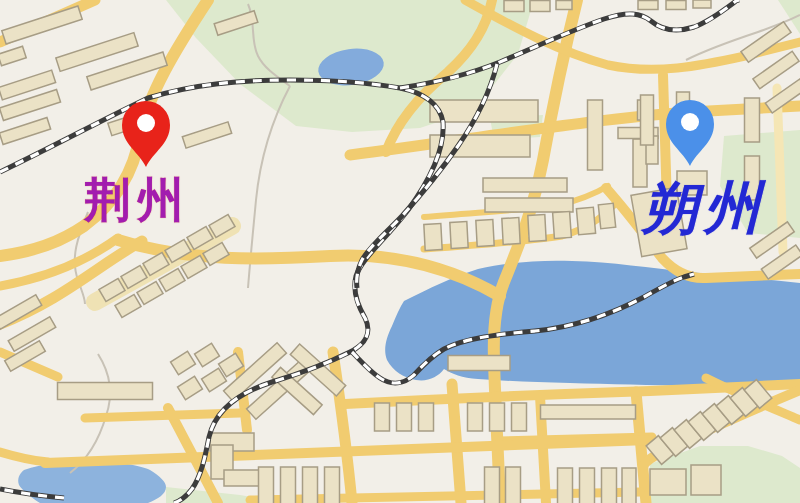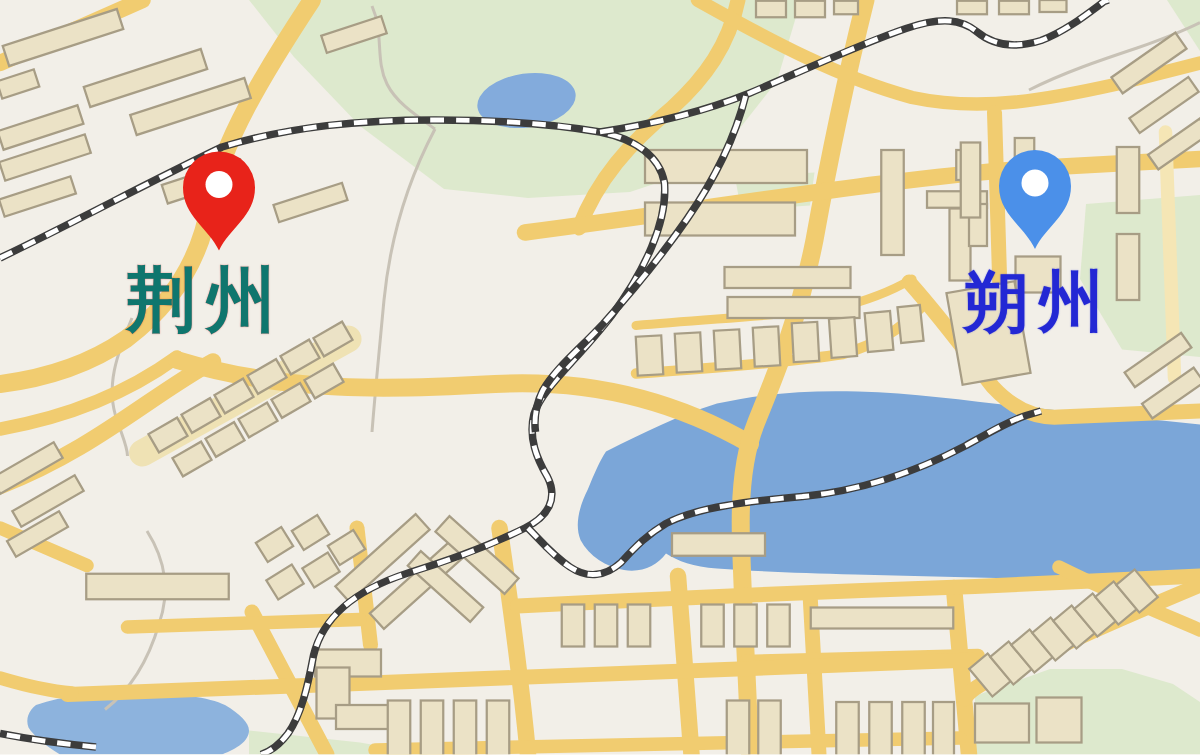--- a/index.html
+++ b/index.html
@@ -7,21 +7,21 @@
     position:relative;width:800px;height:503px;overflow:hidden;
     font-family:"Liberation Sans","DejaVu Sans",sans-serif;
     background:#f2efe8;
   }
   #map-svg{position:absolute;left:0;top:0;width:800px;height:503px;display:block;}
   .pin-label{
     position:absolute;font-weight:bold;white-space:nowrap;
     letter-spacing:6px;line-height:1;user-select:none;
   }
   .pin-label.origin{font-size:47px;color:#d01111;text-shadow:0 0 1px rgba(208,17,17,.6);}
-  .pin-label.destination{font-size:44px;color:#2328d4;text-shadow:0 0 1px rgba(35,40,212,.6);}
+  .pin-label.destination{font-size:56px;color:#2328d4;text-shadow:0 0 1px rgba(35,40,212,.6);font-style:italic;}
   .banner{
     position:absolute;left:0;width:800px;display:flex;align-items:center;
     color:#ffffff;font-size:24px;letter-spacing:-1px;white-space:nowrap;
     padding-left:22px;box-sizing:border-box;
   }
 </style>
 </head>
 <body>
 
 <div class="stage">
@@ -183,17 +183,17 @@
       <g transform="translate(146 167)">
         <path d="M0,0 C-7,-15 -24,-23 -24,-42 A24,24 0 1 1 24,-42 C24,-23 7,-15 0,0 Z" fill="#e8231a"></path>
         <circle cx="0" cy="-44" r="9" fill="#ffffff"></circle>
       </g>
       <g transform="translate(690 166)">
         <path d="M0,0 C-7,-15 -24,-23 -24,-42 A24,24 0 1 1 24,-42 C24,-23 7,-15 0,0 Z" fill="#4b90e9"></path>
         <circle cx="0" cy="-44" r="9" fill="#ffffff"></circle>
       </g>
     </svg>
 
-  <div class="pin-label origin" id="origin-label" style="left: 84px; top: 176px; color: #0f766e;">荆州</div>
+  <div class="pin-label origin" id="origin-label" style="left: 84px; top: 176px; color: #a21caf;">荆州</div>
 
   <div class="pin-label destination" id="destination-label" style="left: 642px; top: 180px; color: rgb(35, 40, 212);">朔州</div>
 
 </div>
 
 </body></html>

